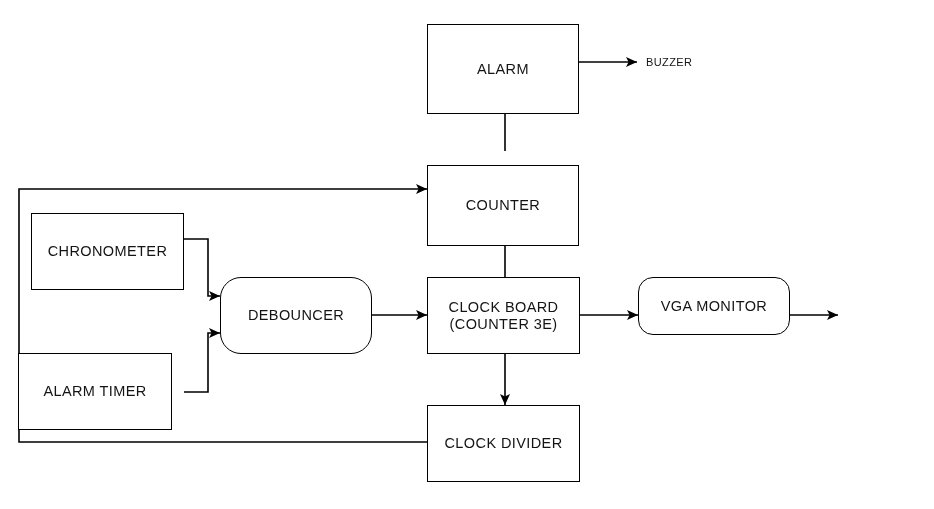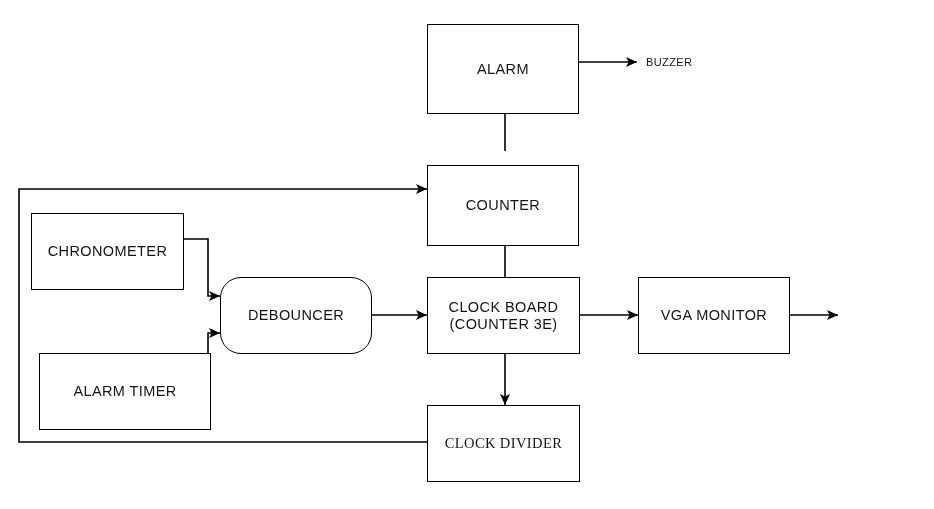--- a/index.html
+++ b/index.html
@@ -54,27 +54,27 @@
     left: 646px;
     top: 54px;
   }
   #t-display {
     left: 838px;
     top: 295px;
     width: 72px;
     text-align: center;
   }
   #n-chronometer  { left: 31px;  top: 200px; width: 153px; height: 77px; margin-top: 13px; }
-  #n-alarm-timer  { left: 39px;  top: 353px; width: 172px; height: 77px; }
+  #n-alarm-timer  { left: 18px;  top: 353px; width: 154px; height: 77px; }
   #n-debouncer    { left: 220px; top: 277px; width: 152px; height: 77px; border-radius: 21px; }
   #n-fpga         { left: 427px; top: 277px; width: 153px; height: 77px; }
-  #n-vga          { left: 638px; top: 277px; width: 152px; height: 77px; }
+  #n-vga          { left: 638px; top: 277px; width: 152px; height: 58px; border-radius: 15px; }
   #n-counter      { left: 427px; top: 165px; width: 152px; height: 81px; }
   #n-alarm        { left: 427px; top: 24px;  width: 152px; height: 90px; }
-  #n-clock-div    { left: 427px; top: 405px; width: 153px; height: 77px; font-family: Liberation Serif, serif; }
+  #n-clock-div    { left: 427px; top: 405px; width: 153px; height: 77px; }
 </style>
 </head>
 <body>
 
 <div class="canvas">
 
   <svg class="edges-layer" viewBox="0 0 934 509" xmlns="http://www.w3.org/2000/svg">
     <defs>
       <marker id="arrow" markerUnits="userSpaceOnUse" markerWidth="14" markerHeight="12" refX="11" refY="5" orient="auto">
         <path d="M0,0 L11,5 L0,10 L2.6,5 Z" fill="#000000"></path>

